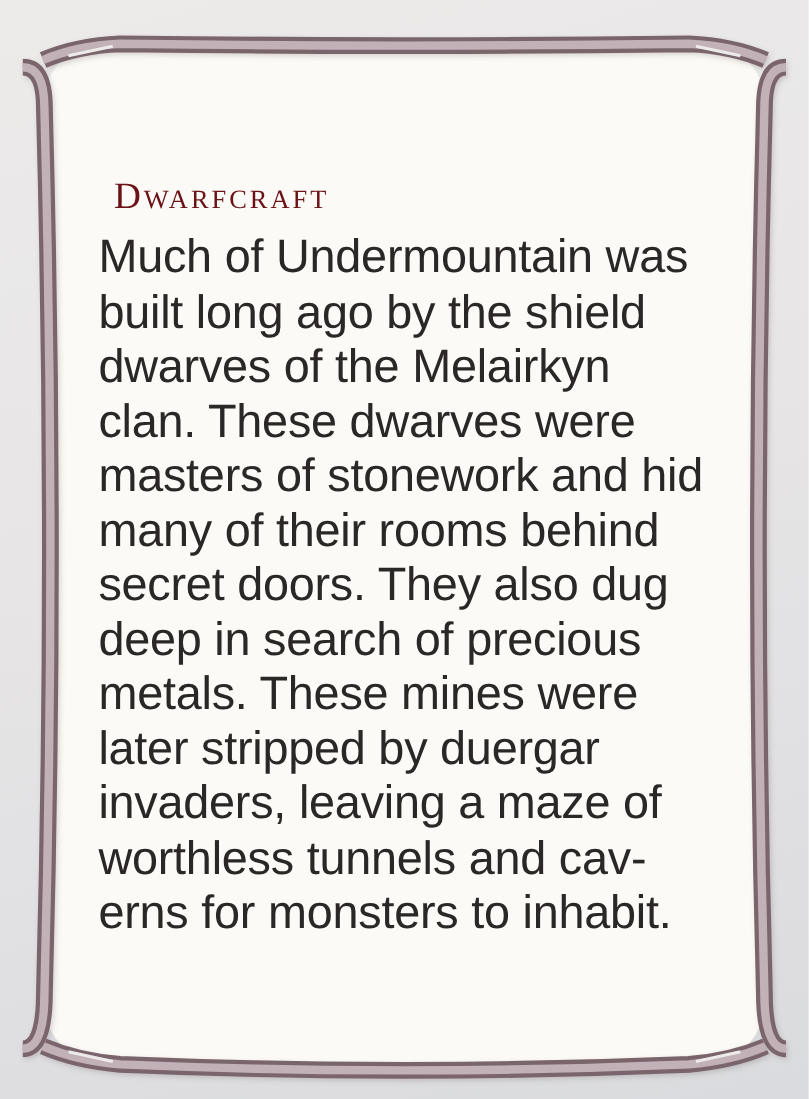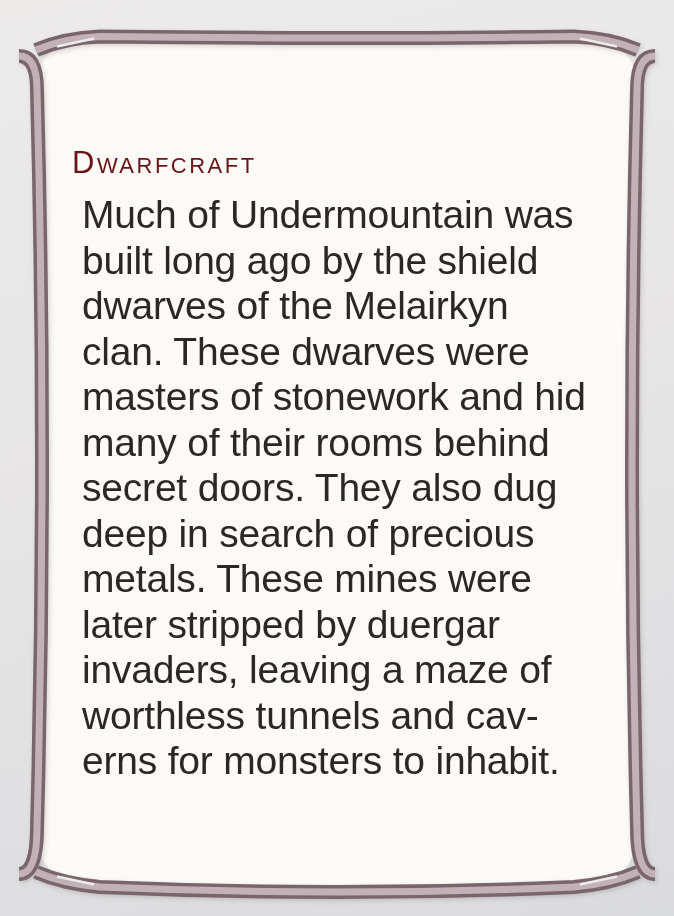--- a/index.html
+++ b/index.html
@@ -52,24 +52,24 @@
   }
   .content {
     position: absolute;
     left: 0;
     top: 0;
     width: 674px;
     height: 916px;
   }
   .title {
     position: absolute;
-    left: 72px;
+    left: 95px;
     top: 146px;
     margin: 0;
-    font-family: Liberation Sans, sans-serif;
+    font-family: Liberation Serif, serif;
     font-variant: small-caps;
     font-weight: normal;
     font-size: 31px;
     line-height: 1.1;
     letter-spacing: 2.5px;
     color: var(--title-color, #6b1217);
     white-space: pre;
   }
   .body-text {
     position: absolute;

